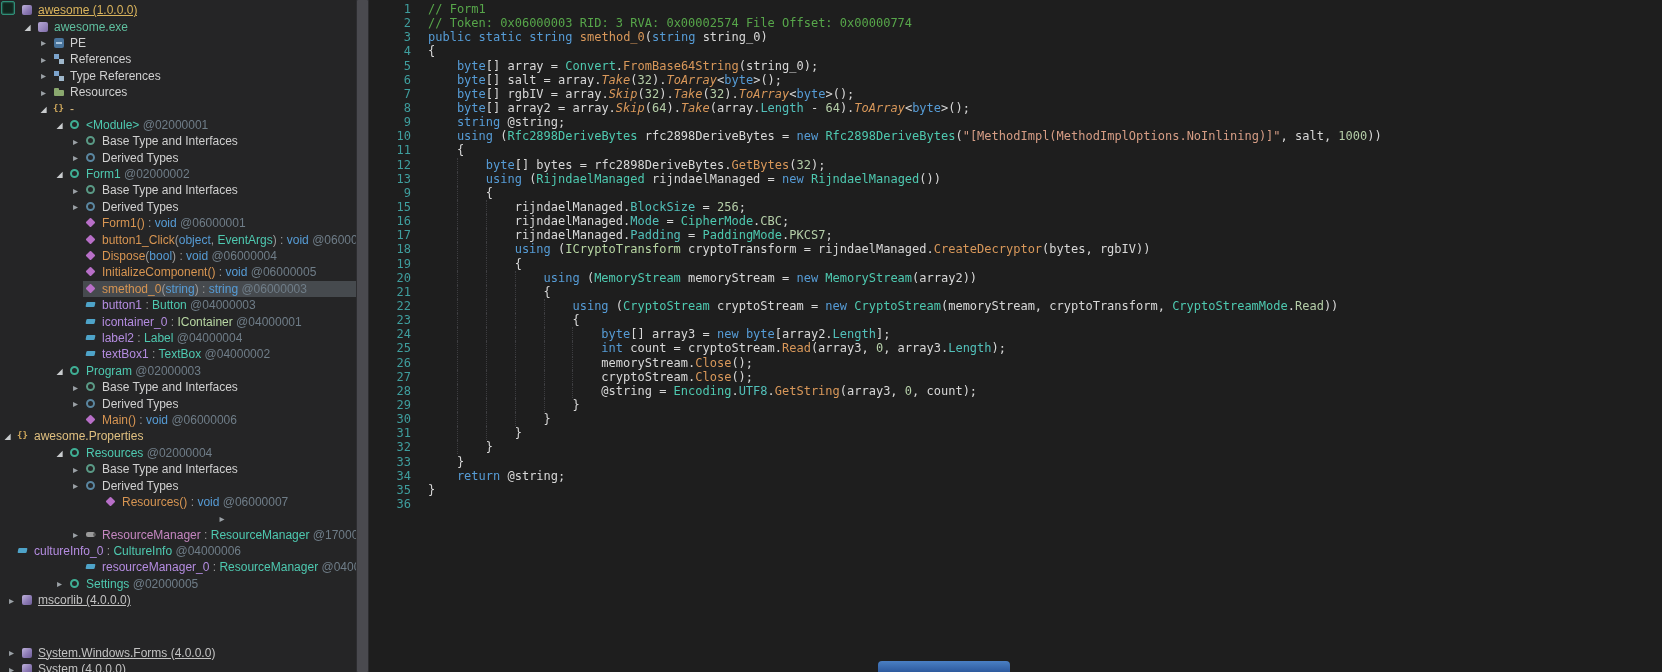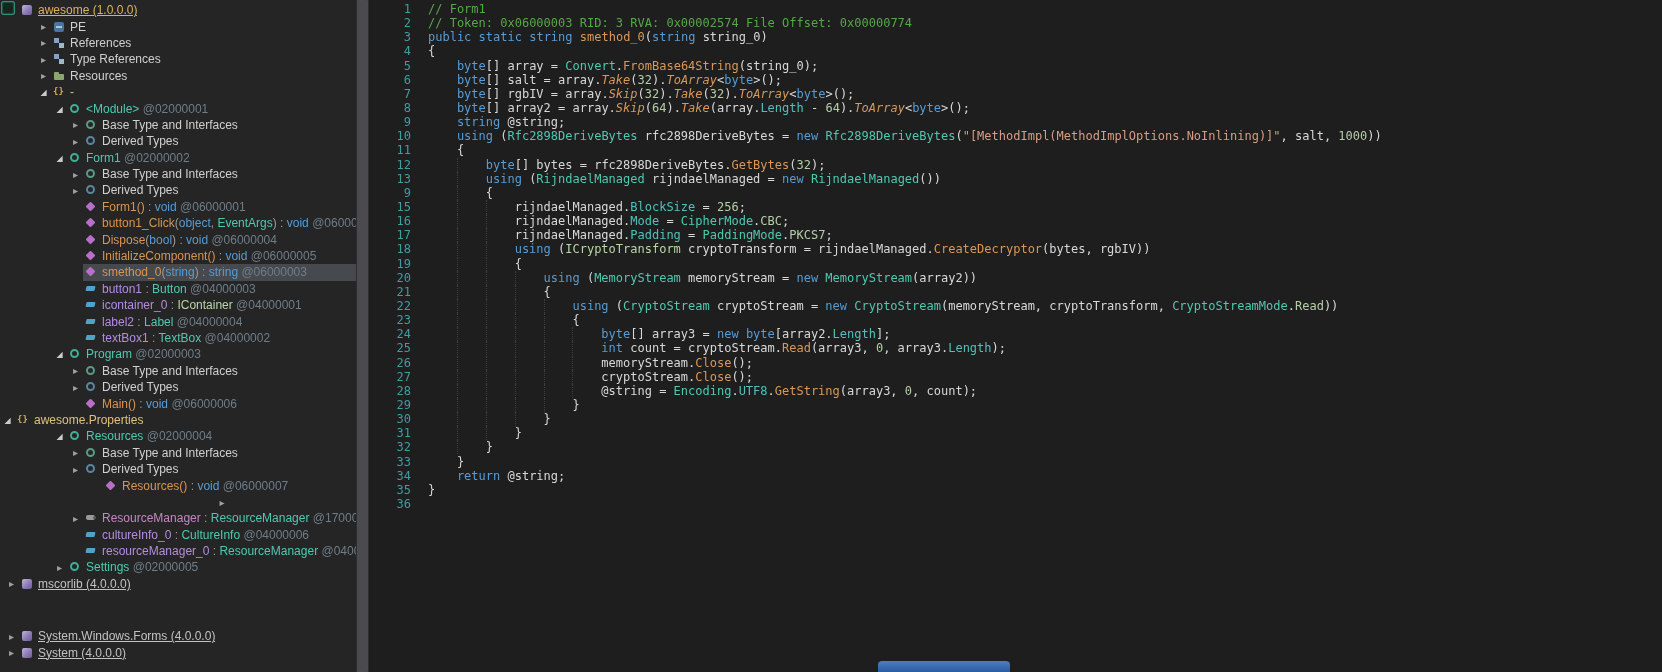--- a/index.html
+++ b/index.html
@@ -96,20 +96,27 @@
 
   <div class="tree-panel">
     <div class="tree">
         <div class="trow" style="padding-left: 4px;">
           <span class="exp open"></span>
           <span class="thl">
             <span class="ticon icon-assembly"></span>
             <span class="tlabel"><span class="tp-asm">awesome (1.0.0.0)</span></span>
           </span>
         </div>
+        <div class="trow" style="padding-left: 20px;">
+          <span class="exp open"></span>
+          <span class="thl">
+            <span class="ticon icon-module"></span>
+            <span class="tlabel"><span class="tp-mod">awesome.exe</span></span>
+          </span>
+        </div>
         <div class="trow" style="padding-left: 36px;">
           <span class="exp closed"></span>
           <span class="thl">
             <span class="ticon icon-pe"></span>
             <span class="tlabel"><span class="tp-plain">PE</span></span>
           </span>
         </div>
         <div class="trow" style="padding-left: 36px;">
           <span class="exp closed"></span>
           <span class="thl">
@@ -313,21 +320,21 @@
             <span class="tlabel"><span class="tp-prop">Culture</span><span class="tp-punct"> : </span><span class="tp-typ">CultureInfo</span><span class="tp-addr"> @17000002</span></span>
           </span>
         </div>
         <div class="trow" style="padding-left: 68px;">
           <span class="exp closed"></span>
           <span class="thl">
             <span class="ticon icon-property"></span>
             <span class="tlabel"><span class="tp-prop">ResourceManager</span><span class="tp-punct"> : </span><span class="tp-typ">ResourceManager</span><span class="tp-addr"> @17000001</span></span>
           </span>
         </div>
-        <div class="trow" style="padding-left: 68px;">
+        <div class="trow" style="">
           <span class="exp leaf"></span>
           <span class="thl">
             <span class="ticon icon-field"></span>
             <span class="tlabel"><span class="tp-fld">cultureInfo_0</span><span class="tp-punct"> : </span><span class="tp-typ">CultureInfo</span><span class="tp-addr"> @04000006</span></span>
           </span>
         </div>
         <div class="trow" style="padding-left: 68px;">
           <span class="exp leaf"></span>
           <span class="thl">
             <span class="ticon icon-field"></span>

